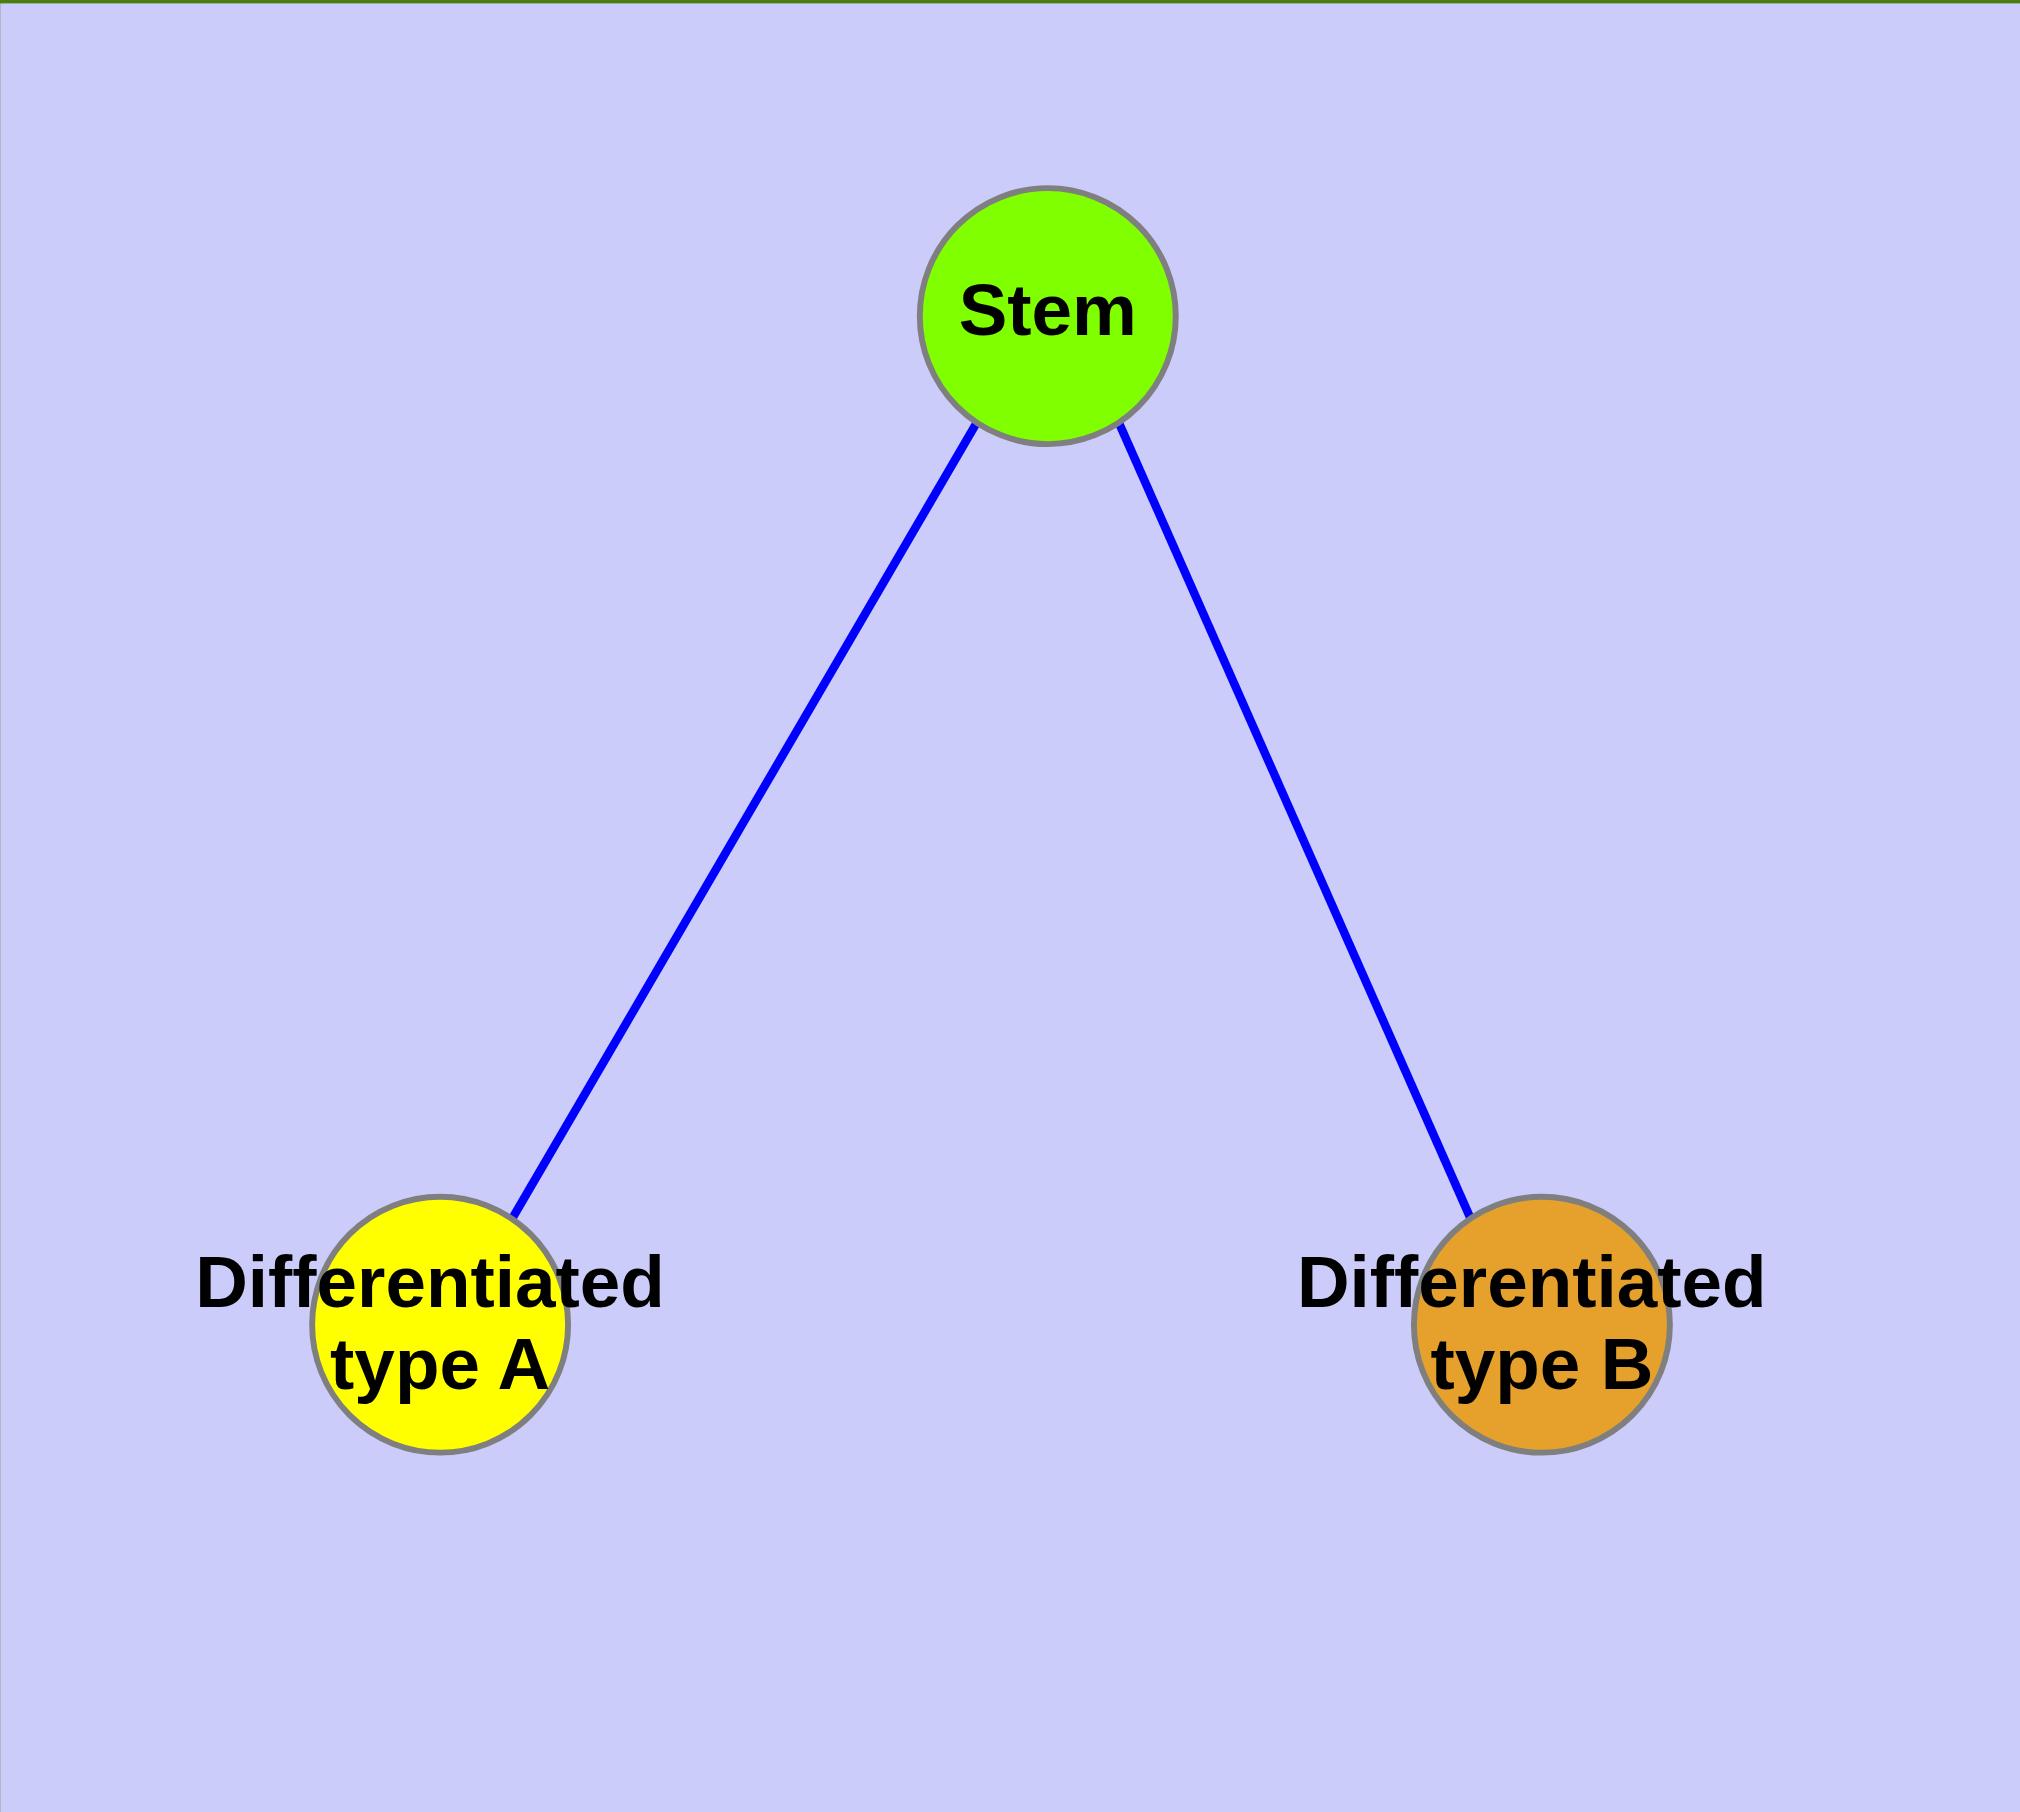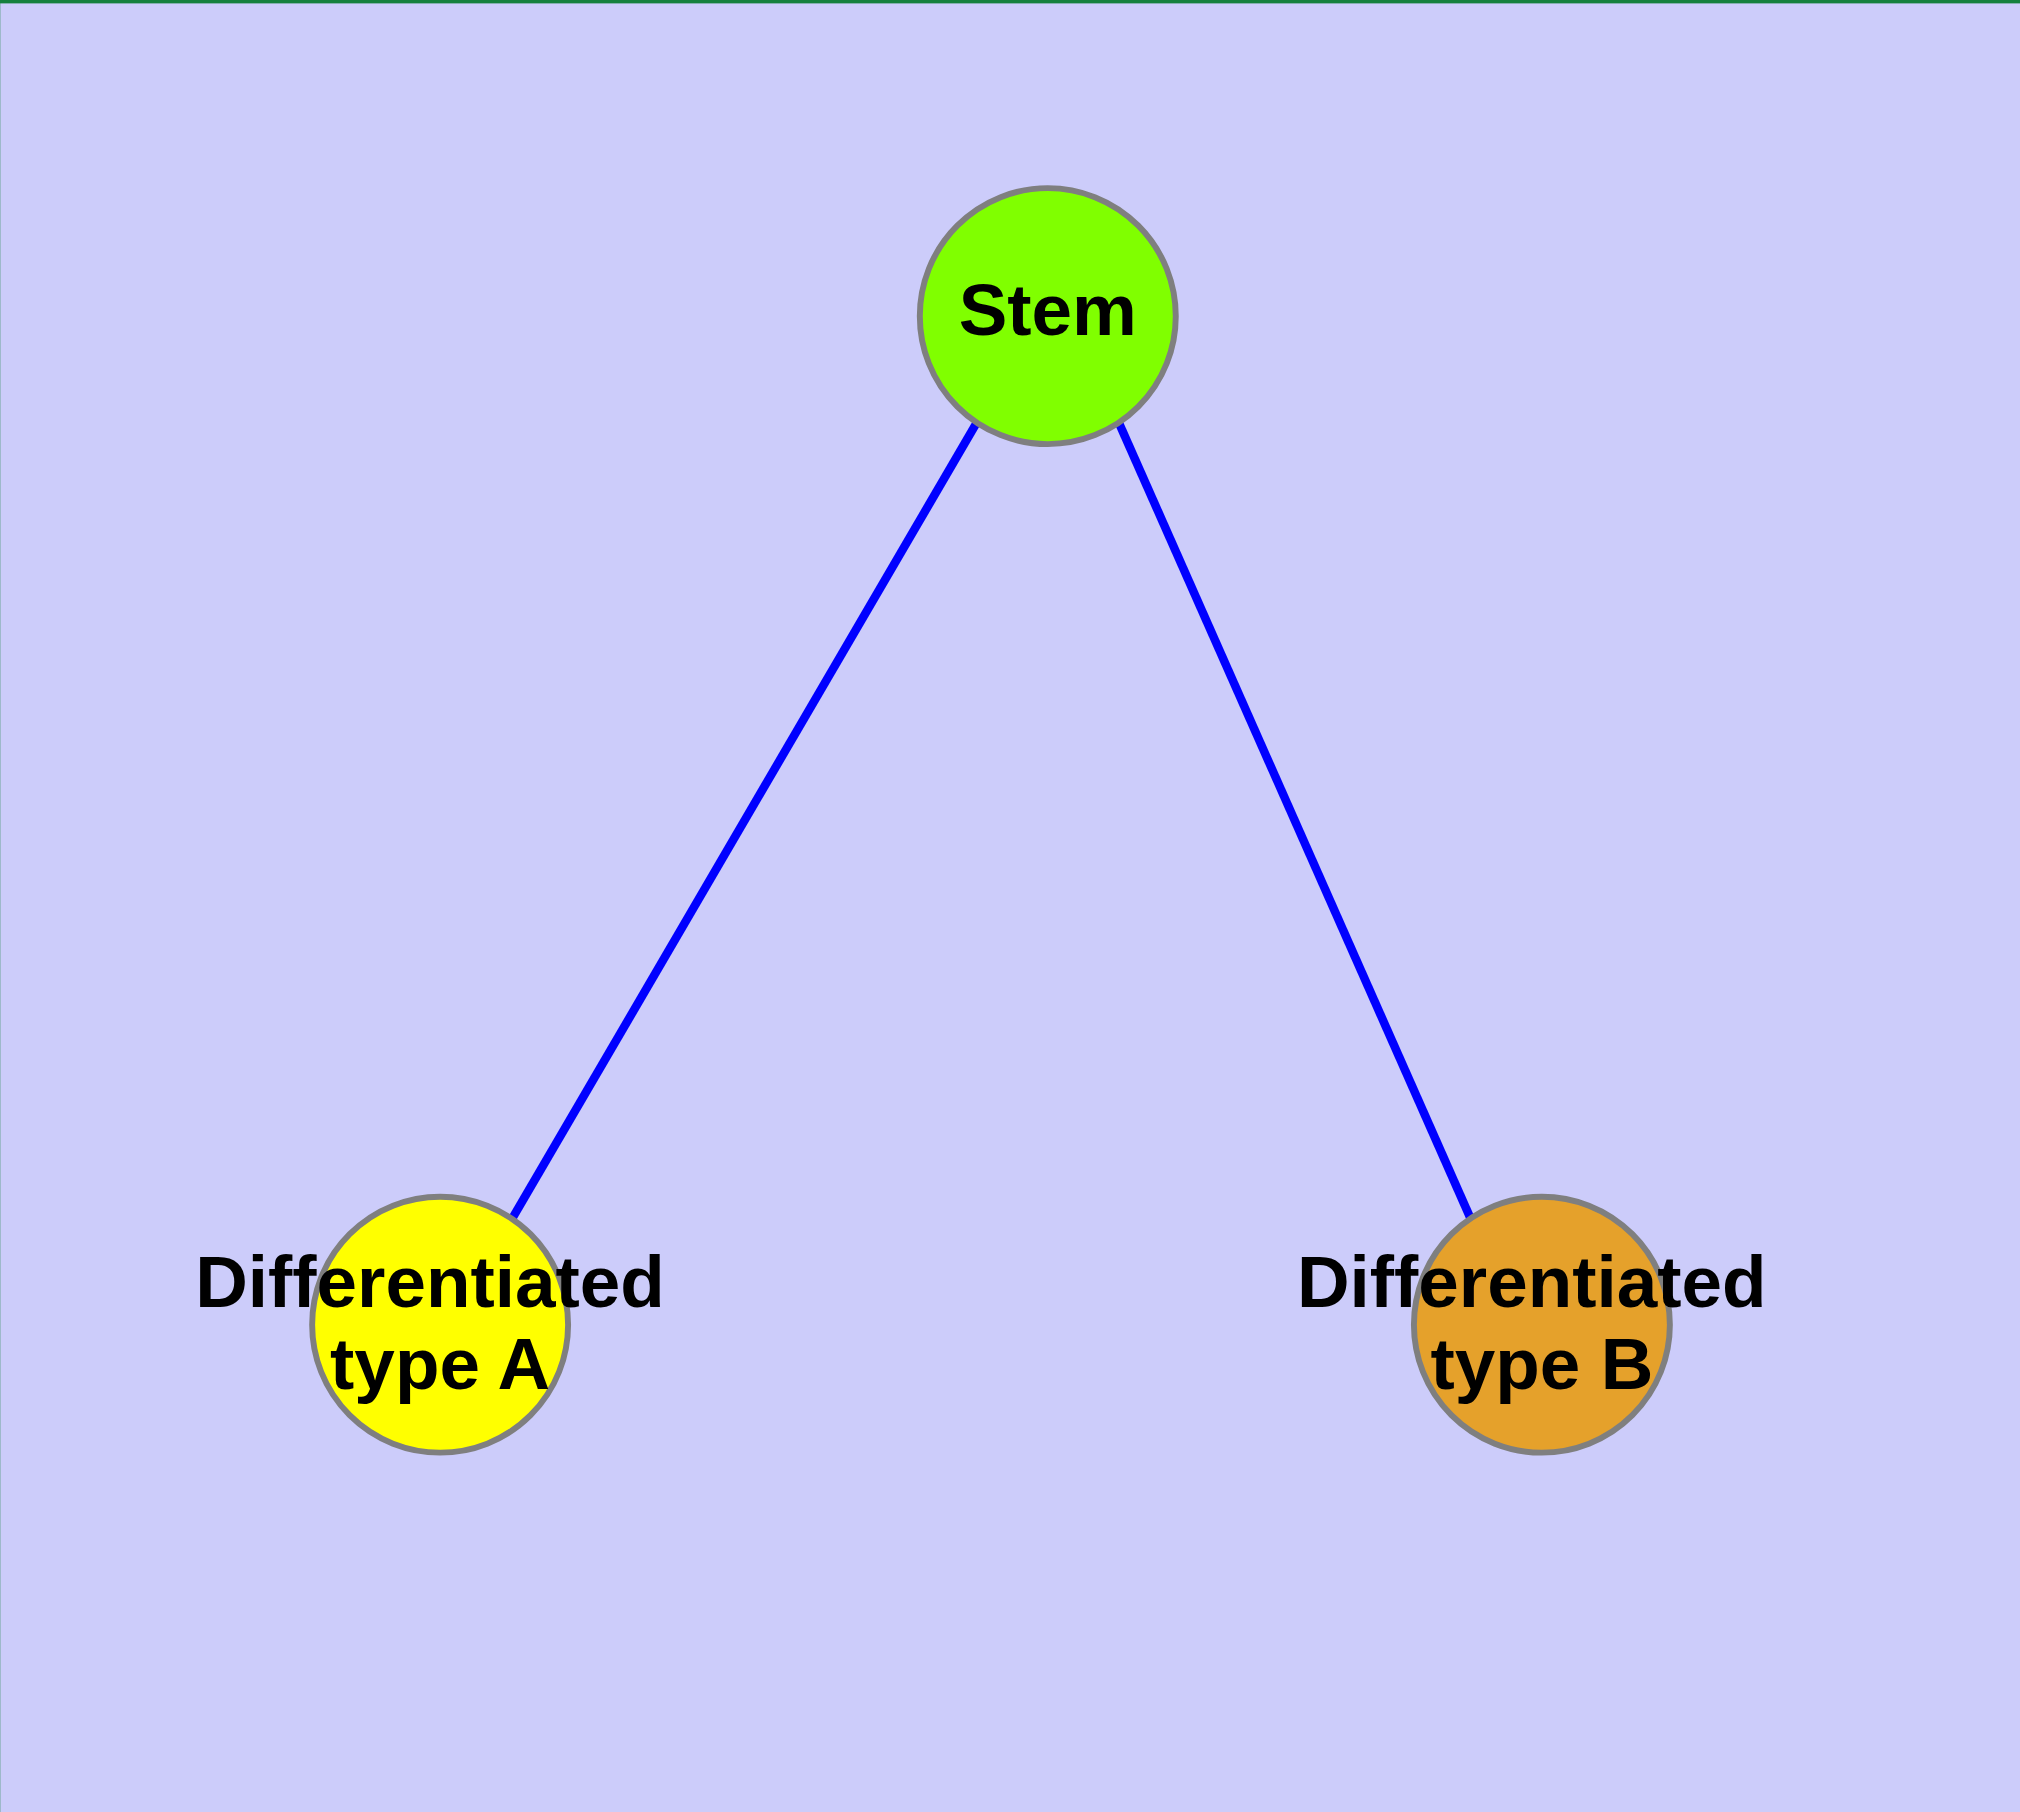--- a/index.html
+++ b/index.html
@@ -10,21 +10,21 @@
   body {
     width: 2021px;
     height: 1812px;
     overflow: hidden;
     font-family: "Liberation Sans", sans-serif;
   }
   #graph-canvas {
     position: relative;
     width: 2021px;
     height: 1812px;
-    background: #15803d;
+    background: #4d7c0f;
   }
   #graph-svg {
     position: absolute;
     top: 0;
     left: 0;
     width: 2021px;
     height: 1812px;
     display: block;
   }
   .node-label {

